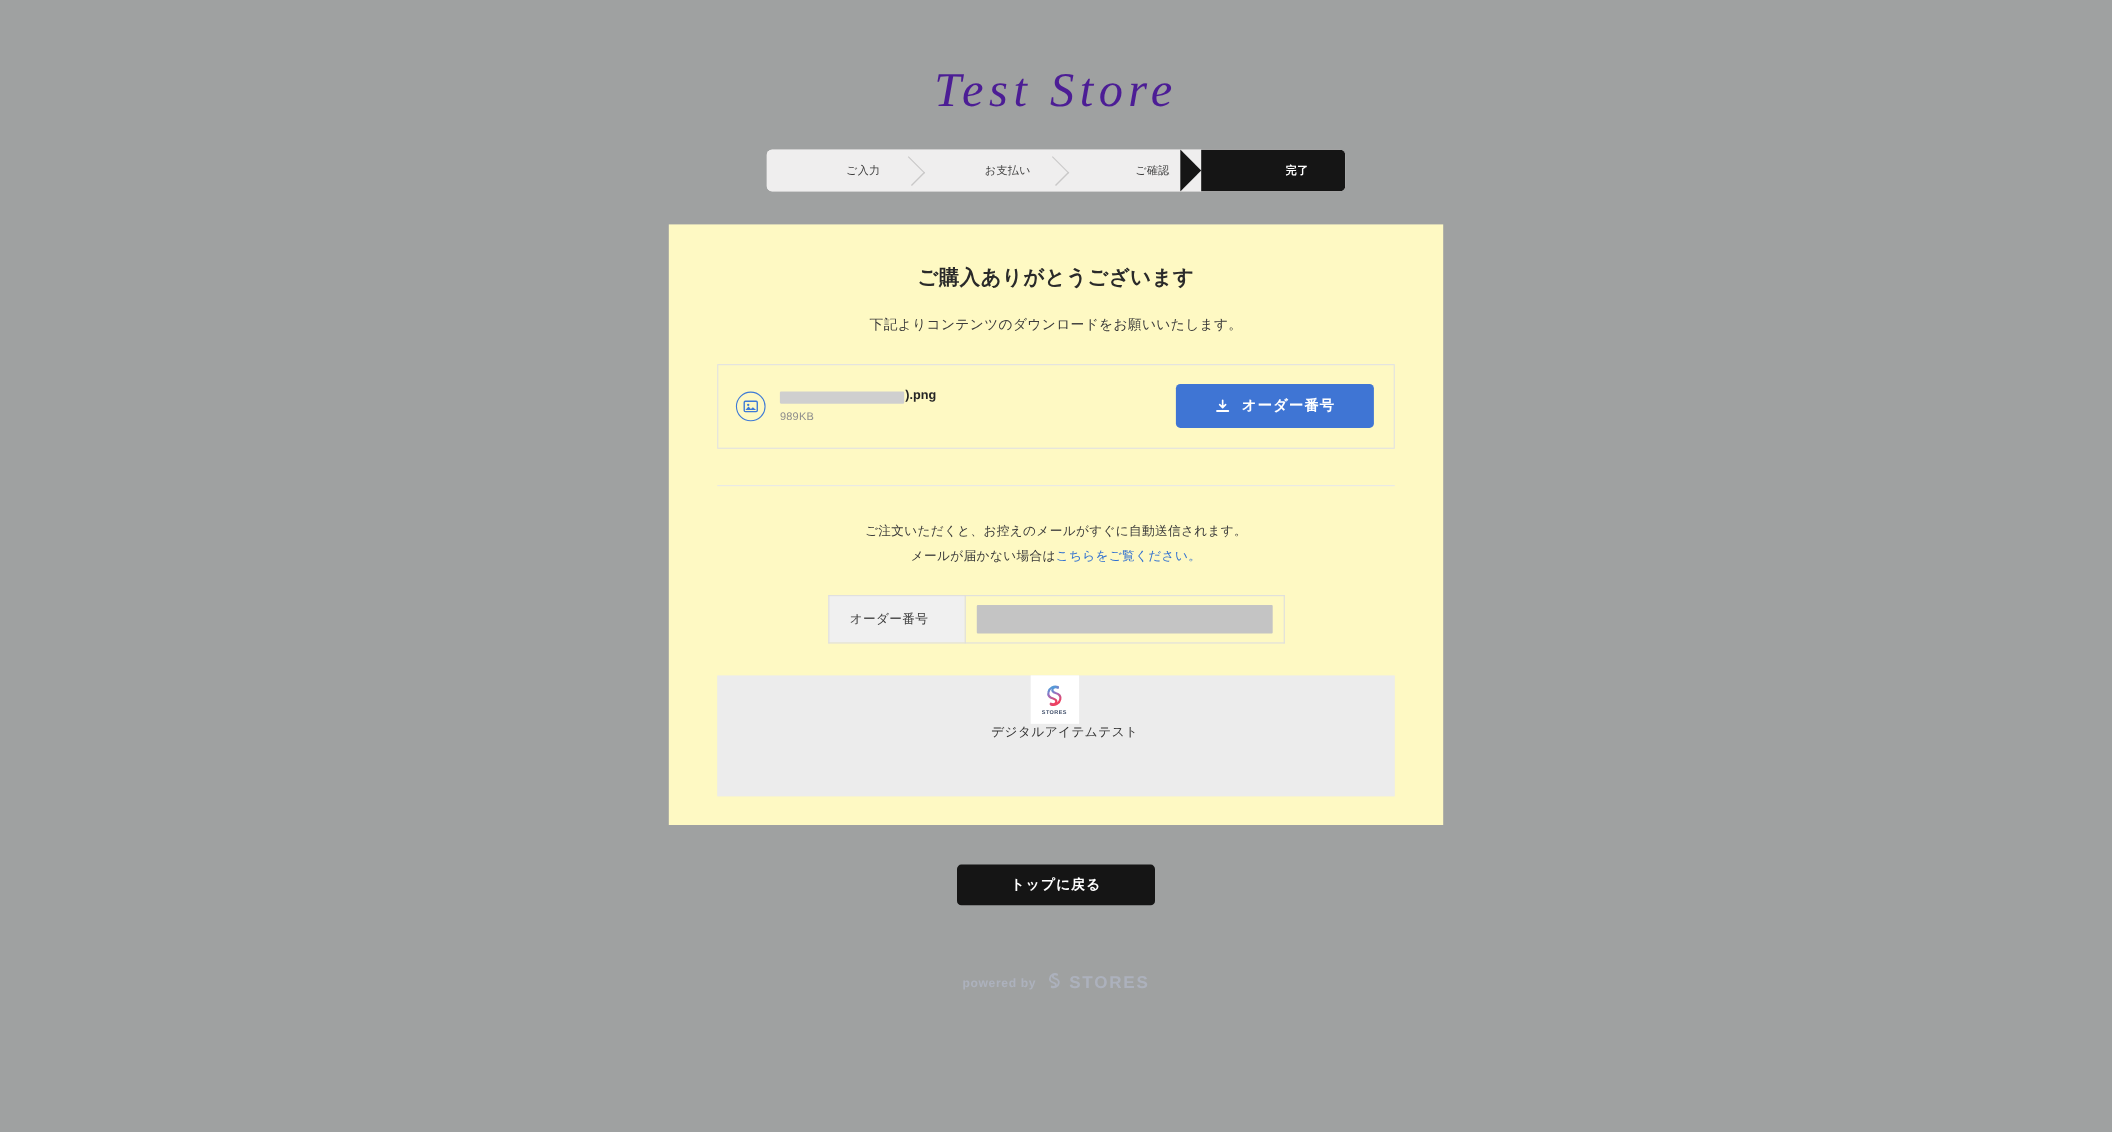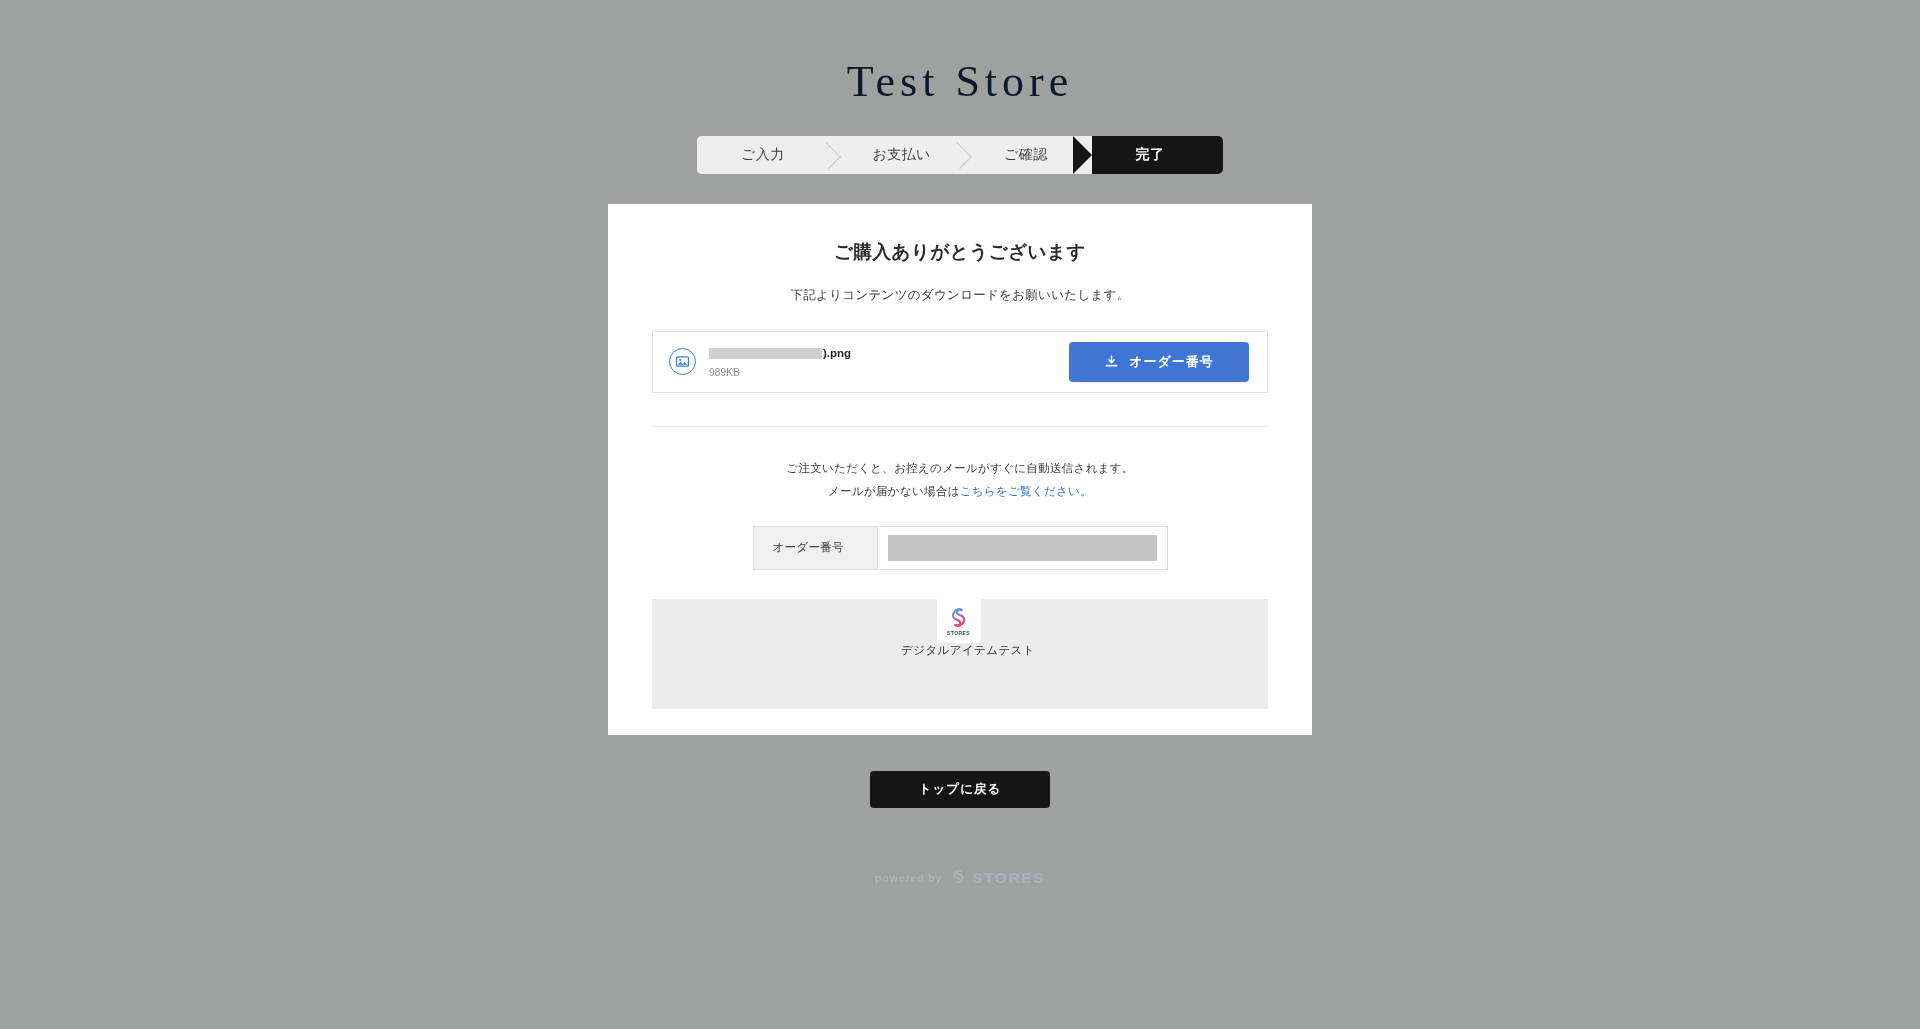--- a/index.html
+++ b/index.html
@@ -24,22 +24,23 @@
   }
 
   
   .store-title {
     text-align: center;
     padding-top: 54px;
     font-family: "Liberation Serif", "DejaVu Serif", serif;
     font-size: 44px;
     font-weight: 400;
     letter-spacing: 5px;
-    color: #0f172a;
+    color: #4c1d95;
     line-height: 1.25;
+    font-style: italic;
   }
 
   
   .steps-wrap {
     margin-top: 27px;
     display: flex;
     justify-content: center;
   }
   .steps {
     display: flex;
@@ -47,22 +48,22 @@
     height: 38px;
     border-radius: 5px;
     overflow: hidden;
     background: #efeeee;
   }
   .step {
     flex: 1 1 0;
     position: relative;
     display: flex;
     align-items: center;
-    justify-content: flex-start;
-    font-size: 14px;
+    justify-content: center;
+    font-size: 10px;
     color: #3c3c3c;
     letter-spacing: .4px;
     background: #efeeee;
     padding-left: 44px;
   }
   
   .step + .step::before {
     content: "";
     position: absolute;
     left: -10px;
@@ -94,21 +95,21 @@
     border-left: 19px solid #151515;
     transform: none;
     margin-top: 0;
     z-index: 4;
   }
 
   
   .card {
     width: 704px;
     margin: 30px auto 1px;
-    background: #ffffff;
+    background: #fef9c3;
     padding: 34px 22px 26px;
   }
 
   .thanks-heading {
     text-align: center;
     font-size: 18.5px;
     font-weight: 700;
     color: #2a2a2a;
     letter-spacing: .5px;
     line-height: 1.5;
@@ -119,21 +120,21 @@
     font-size: 12.5px;
     color: #3b3b3b;
     letter-spacing: .3px;
     line-height: 1.6;
   }
 
   
   .file-box {
     margin: 26px 22px 0;
     border: 1px solid #e2e2e2;
-    height: 62px;
+    height: 77px;
     display: flex;
     align-items: center;
     padding: 0 18px 0 16px;
   }
   .file-left {
     display: flex;
     align-items: center;
     flex: 1 1 auto;
     min-width: 0;
   }

